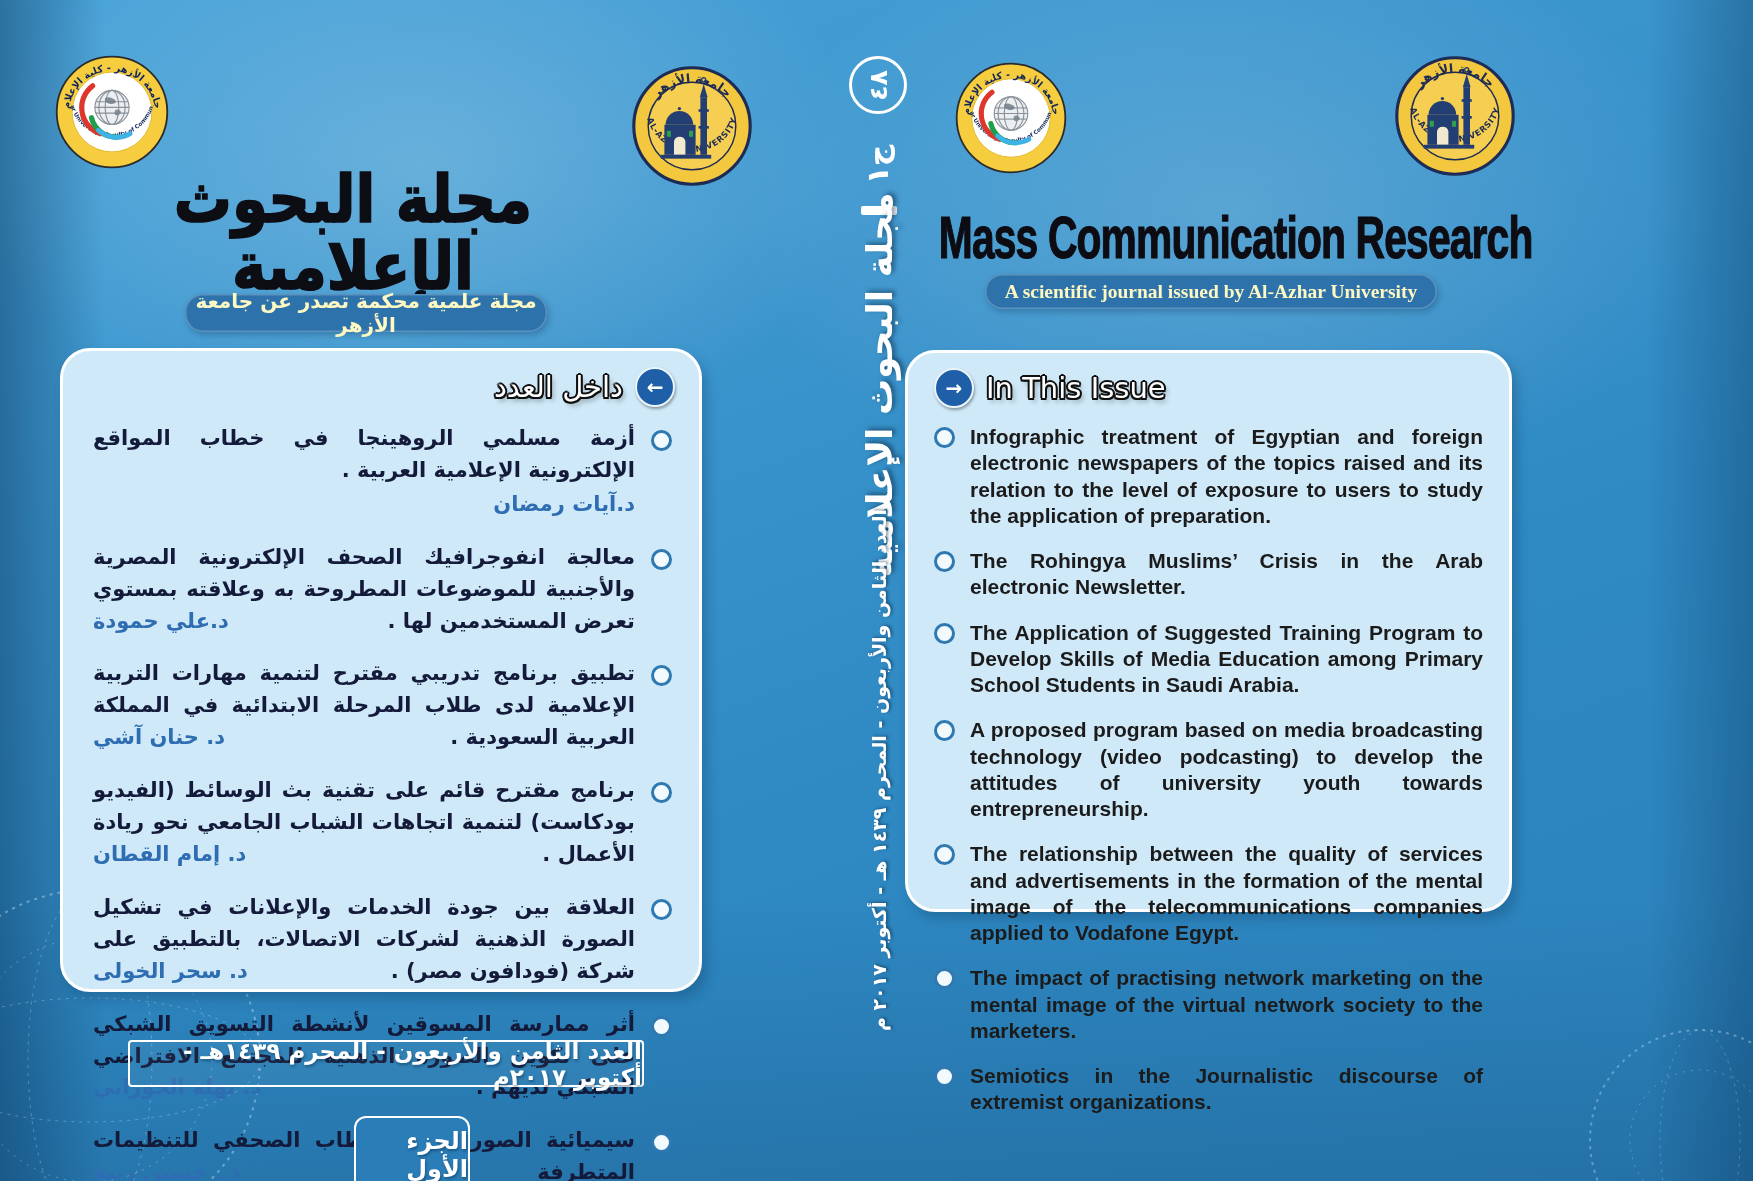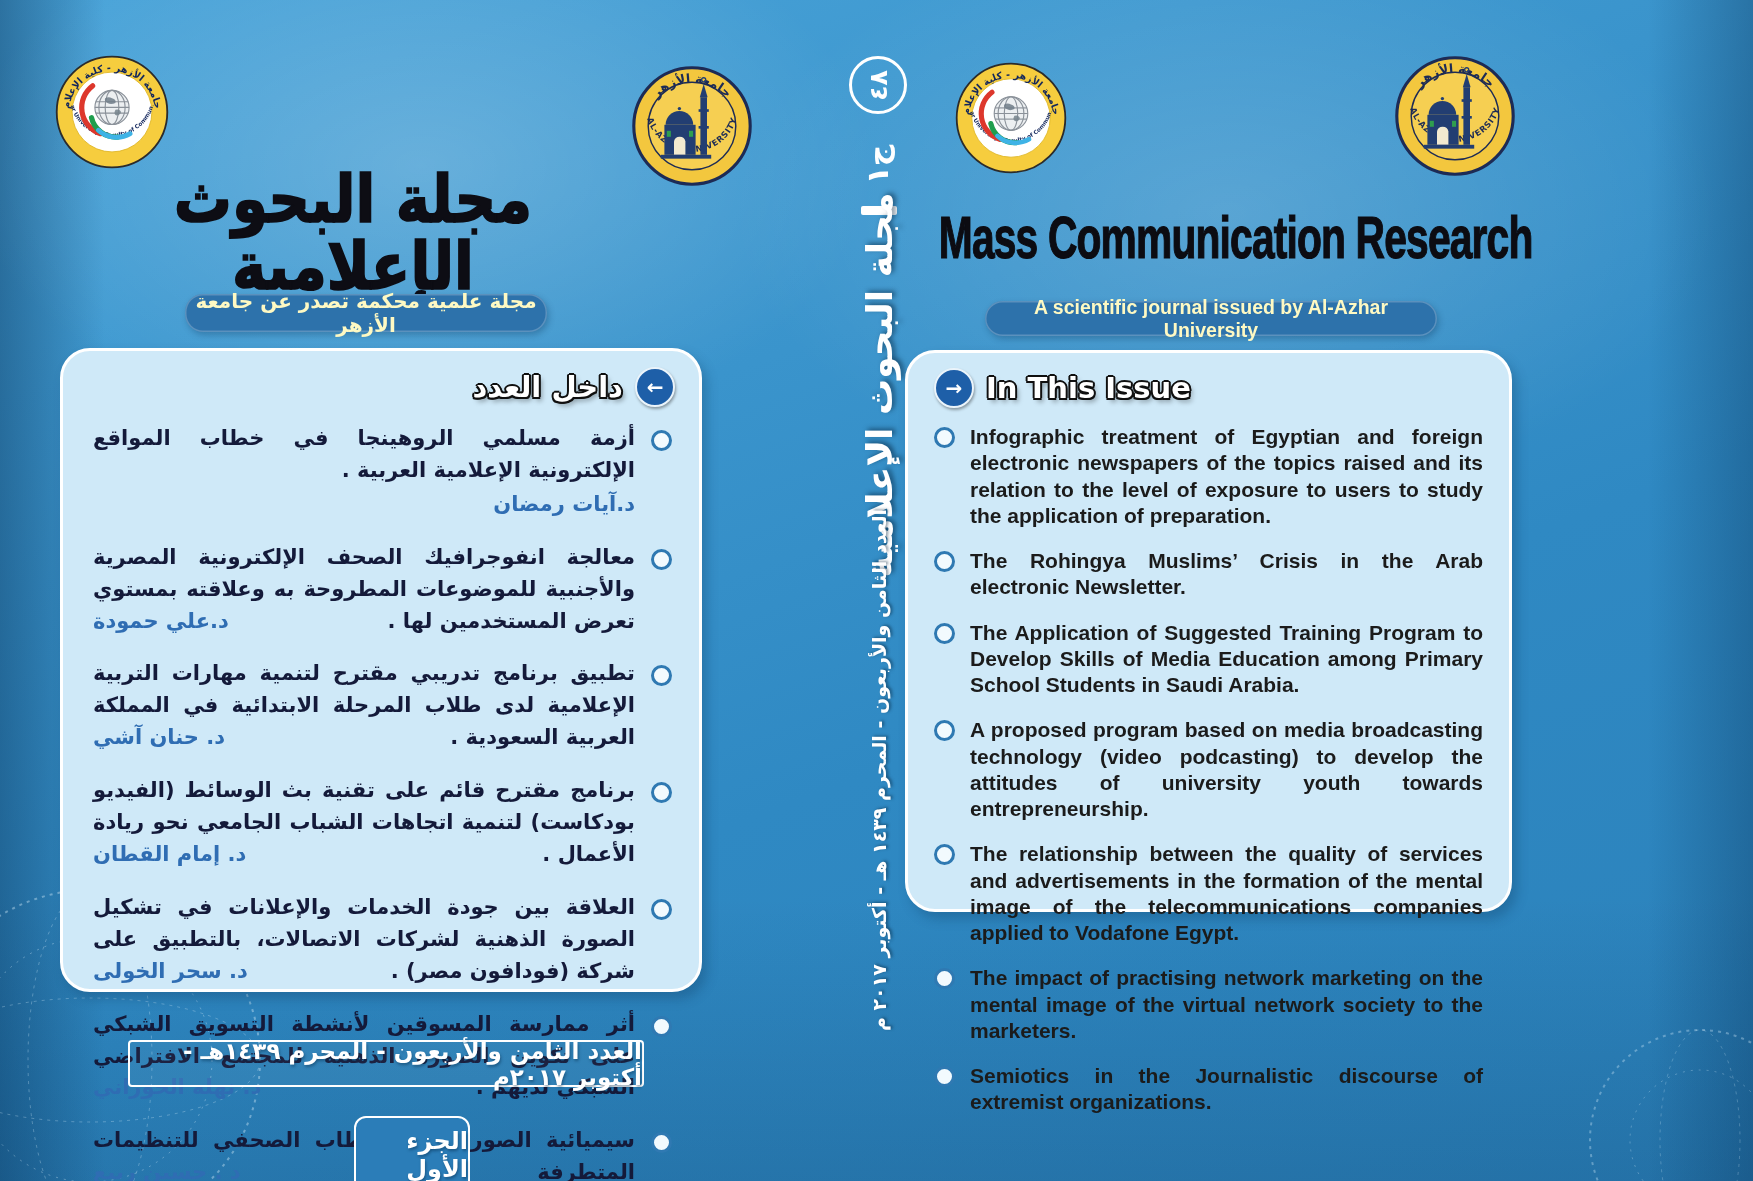--- a/index.html
+++ b/index.html
@@ -28,38 +28,38 @@
     font-weight:bold;font-size:48px;color:#0c0c12;letter-spacing:-1px;
     transform:scale(.85,1.22);transform-origin:50% 0;
     -webkit-text-stroke:1px #0c0c12;white-space:nowrap;
   }
   .banner{
     background:#2d72ab;border-radius:18px;color:#fef9c3;text-align:center;
     box-shadow:inset 0 0 0 1.5px rgba(255,255,255,.22), 2px 3px 6px rgba(10,50,85,.30);
     display:flex;align-items:center;justify-content:center;
   }
   .ar-banner{left:185px;top:294px;width:362px;height:38px;font-size:20px;font-weight:bold;direction:rtl;}
-  .en-banner{left:985px;top:301px;width:452px;height:35px;font-size:19.5px;font-weight:bold;
-    font-family:Liberation Sans, sans-serif;}
+  .en-banner{left:985px;top:274px;width:452px;height:35px;font-size:19.5px;font-weight:bold;
+    font-family:Liberation Serif, serif;}
   
   .panel{
     position:absolute;background:#cfe9f8;border:3px solid #ffffff;border-radius:30px;
     box-shadow:5px 7px 12px rgba(10,50,85,.28);box-sizing:border-box;
   }
   .panel-left{left:60px;top:348px;width:642px;height:644px;padding:16px 24px 8px 26px;}
   .panel-right{left:905px;top:350px;width:607px;height:562px;padding:15px 26px 8px 26px;}
   .sec-header{display:flex;align-items:center;gap:12px;margin-bottom:16px;}
   .sec-header.rtl{direction:rtl;}
   .hdr-circle{
     width:36px;height:36px;border-radius:50%;background:#1e5fa8;border:2.5px solid #eaf4fb;
     color:#fff;display:flex;align-items:center;justify-content:center;
     font-size:20px;font-weight:bold;box-shadow:1px 2px 3px rgba(0,0,0,.35);flex:0 0 auto;
   }
   .outlined{
-    color:#fff;font-weight:bold;font-size:29px;
+    color:#fff;font-weight:normal;font-size:29px;
     text-shadow:2px 0 #101010,-2px 0 #101010,0 2px #101010,0 -2px #101010,
       1.5px 1.5px #101010,-1.5px -1.5px #101010,1.5px -1.5px #101010,-1.5px 1.5px #101010,
       3px 4px 5px rgba(0,0,0,.35);
   }
   
   .ar-item{position:relative;direction:rtl;padding-right:36px;margin-bottom:21px;
     font-size:21px;font-weight:bold;line-height:1.52;color:#141a3a;text-align:justify;}
   .ar-item p{margin:4px;}
   .en-item{position:relative;padding-left:36px;margin-bottom:19px;
     font-family:"Liberation Sans","DejaVu Sans",sans-serif;

